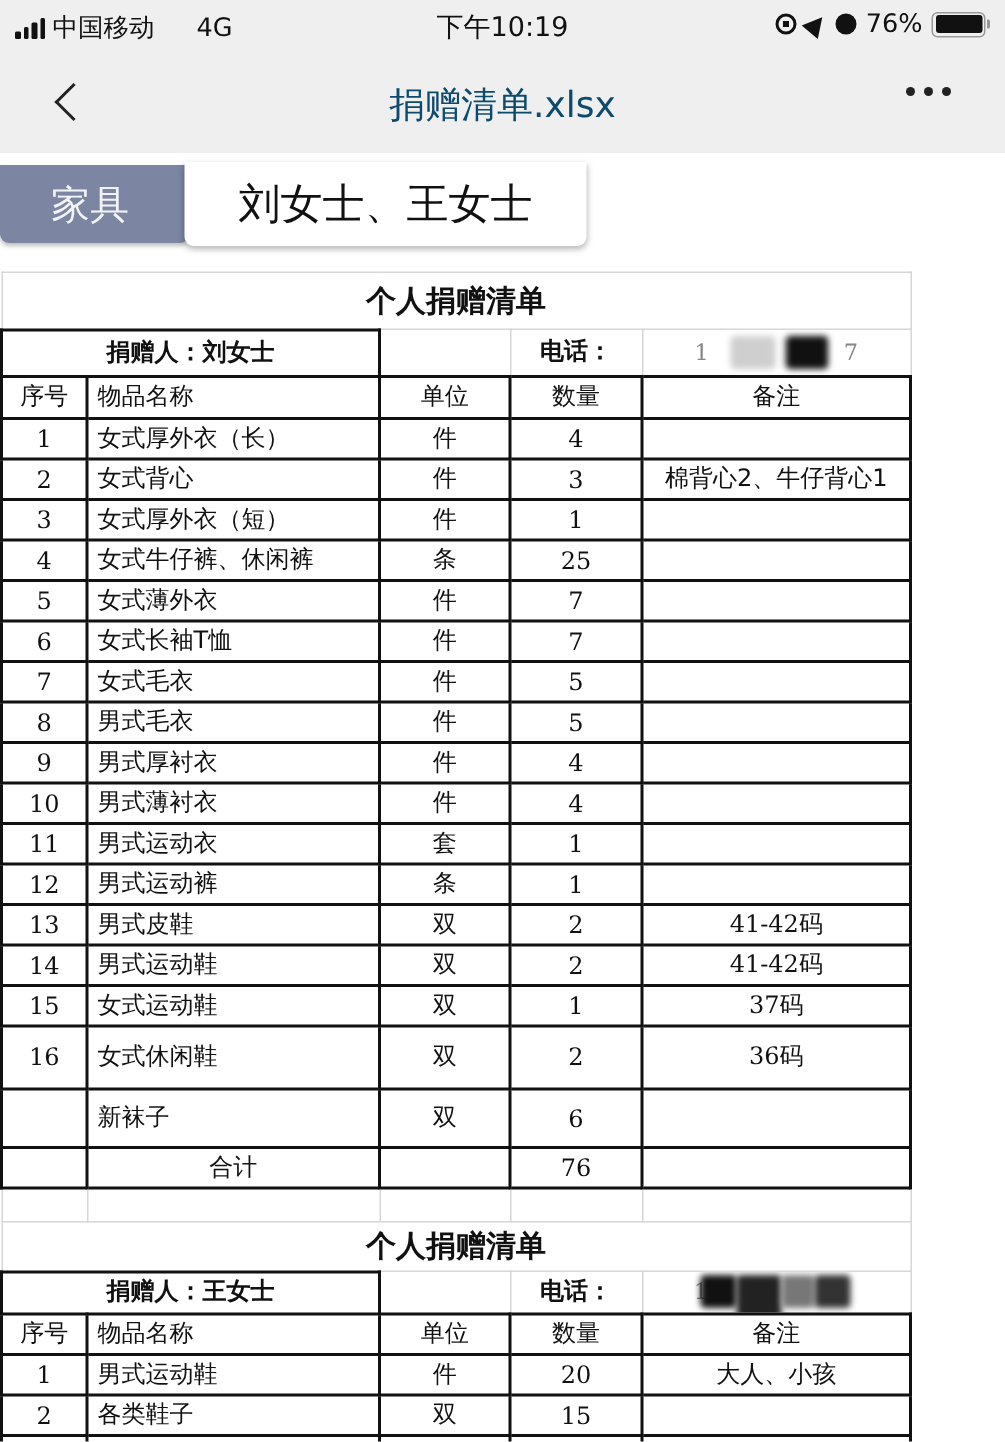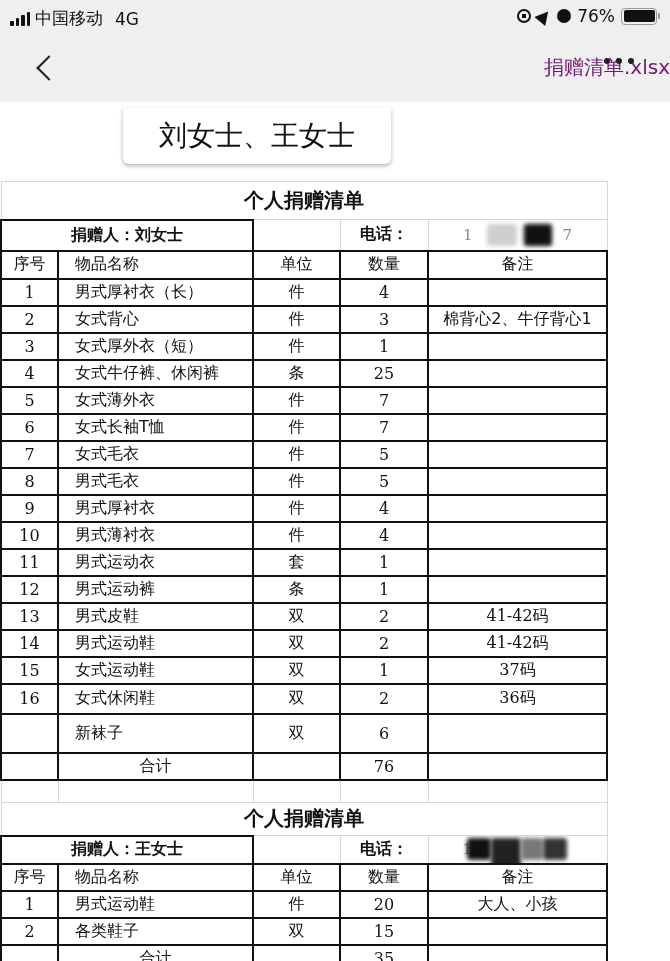--- a/index.html
+++ b/index.html
@@ -8,51 +8,51 @@
 
   
   .statusbar { position: absolute; left: 0; top: 0; width: 670px; height: 36px; background: #efefef; }
   .sb-left { position: absolute; left: 10px; top: 7px; display: flex; align-items: center; font-size: 17px; color: #111; }
   .signal { display: flex; align-items: flex-end; gap: 2px; height: 14px; margin-right: 5px; }
   .signal span { width: 3.5px; background: #111; border-radius: 1px; }
   .signal span:nth-child(1) { height: 5px; }
   .signal span:nth-child(2) { height: 8px; }
   .signal span:nth-child(3) { height: 11px; }
   .signal span:nth-child(4) { height: 14px; }
-  .net { margin-left: 12px; }
+  .net { margin-left: 28px; }
   .sb-center { position: absolute; left: 0; right: 0; top: 6px; text-align: center; font-size: 18px; color: #111; }
   .sb-right { position: absolute; right: 10px; top: 6px; display: flex; align-items: center; gap: 6px; font-size: 17px; color: #111; }
   .ico-lock { width: 14px; height: 14px; border: 2px solid #111; border-radius: 50%; position: relative; }
   .ico-lock::after { content: ""; position: absolute; left: 3px; top: 3px; width: 4px; height: 4px; background: #111; }
   .ico-loc { width: 0; height: 0; border-left: 7px solid transparent; border-right: 7px solid transparent; border-bottom: 13px solid #111; transform: rotate(40deg); }
   .ico-alarm { width: 14px; height: 14px; background: #111; border-radius: 50%; position: relative; }
   .battery { display: flex; align-items: center; }
   .batt-body { width: 36px; height: 17px; border: 1.5px solid #999; border-radius: 4px; padding: 1.5px; }
   .batt-fill { width: 100%; height: 100%; background: #111; border-radius: 2px; }
   .batt-tip { width: 2px; height: 6px; background: #999; border-radius: 0 1px 1px 0; margin-left: 1px; }
 
   
   .navbar { position: absolute; left: 0; top: 36px; width: 670px; height: 66px; background: #efefef; }
   .back { position: absolute; left: 32px; top: 14px; width: 22px; height: 36px; cursor: pointer; }
   .back::before { content: ""; position: absolute; left: 8px; top: 9px; width: 16px; height: 16px; border-left: 2.5px solid #222; border-bottom: 2.5px solid #222; transform: rotate(45deg); }
-  .nav-title { position: absolute; left: 0; right: 0; top: 18px; text-align: right; font-size: 20px; color: #701a75; }
+  .nav-title { position: absolute; left: 0; right: 0; top: 18px; text-align: center; font-size: 24px; color: #0c4a6e; }
   .more { position: absolute; right: 36px; top: 22px; display: flex; gap: 6px; cursor: pointer; }
   .more span { width: 6px; height: 6px; background: #222; border-radius: 50%; }
 
   
   .tabs { position: absolute; left: 0; top: 102px; width: 670px; height: 64px; }
   .tab-inactive { position: absolute; left: 0; top: 8px; width: 126px; height: 52px; background: #7c86a2; border-radius: 0 0 6px 6px; color: #f2f3f7; font-size: 26px; display: flex; align-items: center; justify-content: center; padding-right: 6px; cursor: pointer; box-shadow: 0 2px 3px rgba(0,0,0,0.25); }
   .tab-active { position: absolute; left: 123px; top: 6px; width: 268px; height: 56px; background: #fff; border-radius: 0 0 6px 6px; color: #111; font-size: 28px; display: flex; align-items: center; justify-content: center; cursor: pointer; box-shadow: 0 2px 4px rgba(0,0,0,0.3); }
 
   
   .sheet { position: absolute; left: 0; width: 606px; }
   table { border-collapse: collapse; table-layout: fixed; width: 606px; }
   td { font-family: "DejaVu Serif", "Liberation Serif", serif; font-size: 16px; color: #111; text-align: center; vertical-align: middle; padding: 0; overflow: hidden; white-space: nowrap; }
   td.cjk { font-family: "DejaVu Sans", "Liberation Sans", sans-serif; }
-  td.left { text-align: left; padding-left: 16px; }
+  td.left { text-align: left; padding-left: 6px; }
   .b { border: 2px solid #111; }
   .g { border: 1.5px solid #d6d6d6; }
   .title-cell { font-family: "DejaVu Sans", "Liberation Sans", sans-serif; font-size: 20px; font-weight: bold; border: 1.5px solid #d6d6d6; }
   .donor-cell { font-family: "DejaVu Sans", "Liberation Sans", sans-serif; font-size: 16px; font-weight: bold; }
   .phone-cell { position: relative; }
   .phone-text { font-family: "DejaVu Serif", "Liberation Serif", serif; font-size: 15px; color: #888; }
   .redact { position: absolute; top: 4px; height: 22px; border-radius: 3px; filter: blur(2px); }
   .spacer td { border: 1.5px solid #d6d6d6; }
 </style>
 </head>
@@ -62,20 +62,21 @@
   <div class="sb-left">
     <div class="signal">
         <span></span>
         <span></span>
         <span></span>
         <span></span>
       </div>
     <span>中国移动</span>
     <span class="net">4G</span>
   </div>
+  <div class="sb-center">下午10:19</div>
   <div class="sb-right">
     <div class="ico-lock"></div>
     <div class="ico-loc"></div>
     <div class="ico-alarm"></div>
     <span>76%</span>
     <div class="battery">
       <div class="batt-body">
           <div class="batt-fill"></div>
         </div>
         <div class="batt-tip"></div>
@@ -87,20 +88,21 @@
   <div class="back"><span></span></div>
   <div class="nav-title">捐赠清单.xlsx</div>
   <div class="more">
     <span></span>
       <span></span>
       <span></span>
   </div>
 </div>
 
 <div class="tabs">
+  <div class="tab-inactive">家具</div>
   <div class="tab-active">刘女士、王女士</div>
 </div>
 
 <div class="sheet" style="top:181px;">
   <table>
     <colgroup>
         <col style="width:57px">
         <col style="width:195px">
         <col style="width:87px">
         <col style="width:88px">
@@ -123,21 +125,21 @@
     </tr>
     <tr style="height:28px">
       <td class="b cjk">序号</td>
       <td class="b cjk left">物品名称</td>
       <td class="b cjk">单位</td>
       <td class="b cjk">数量</td>
       <td class="b cjk">备注</td>
     </tr>
     <tr style="height:27px">
           <td class="b">1</td>
-          <td class="b cjk left">男式厚衬衣（长）</td>
+          <td class="b cjk left">女式厚外衣（长）</td>
           <td class="b cjk">件</td>
           <td class="b">4</td>
           <td class="b cjk"></td>
         </tr>
     <tr style="height:27px">
           <td class="b">2</td>
           <td class="b cjk left">女式背心</td>
           <td class="b cjk">件</td>
           <td class="b">3</td>
           <td class="b cjk">棉背心2、牛仔背心1</td>
@@ -226,21 +228,21 @@
           <td class="b">2</td>
           <td class="b">41-42码</td>
         </tr>
     <tr style="height:27px">
           <td class="b">15</td>
           <td class="b cjk left">女式运动鞋</td>
           <td class="b cjk">双</td>
           <td class="b">1</td>
           <td class="b">37码</td>
         </tr>
-    <tr style="height:30px">
+    <tr style="height:42px">
           <td class="b">16</td>
           <td class="b cjk left">女式休闲鞋</td>
           <td class="b cjk">双</td>
           <td class="b">2</td>
           <td class="b">36码</td>
         </tr>
     <tr style="height:39px">
           <td class="b"></td>
           <td class="b cjk left">新袜子</td>
           <td class="b cjk">双</td>

